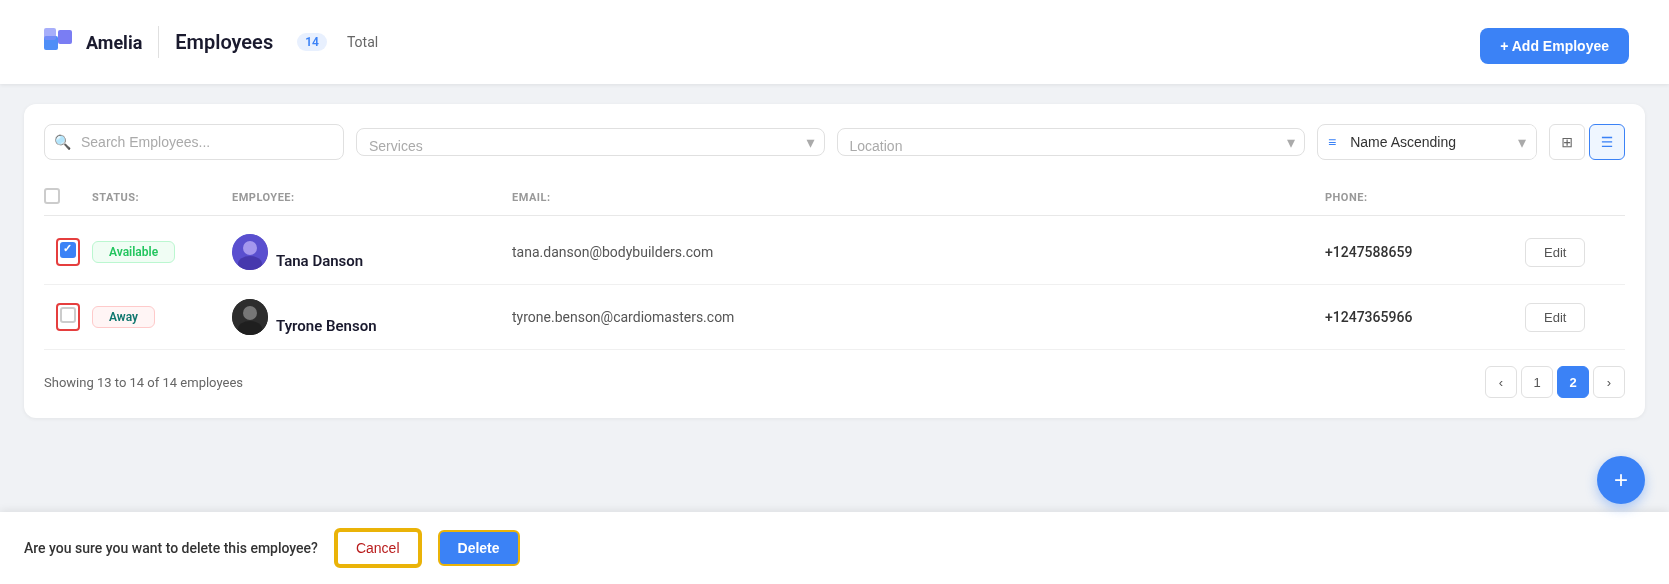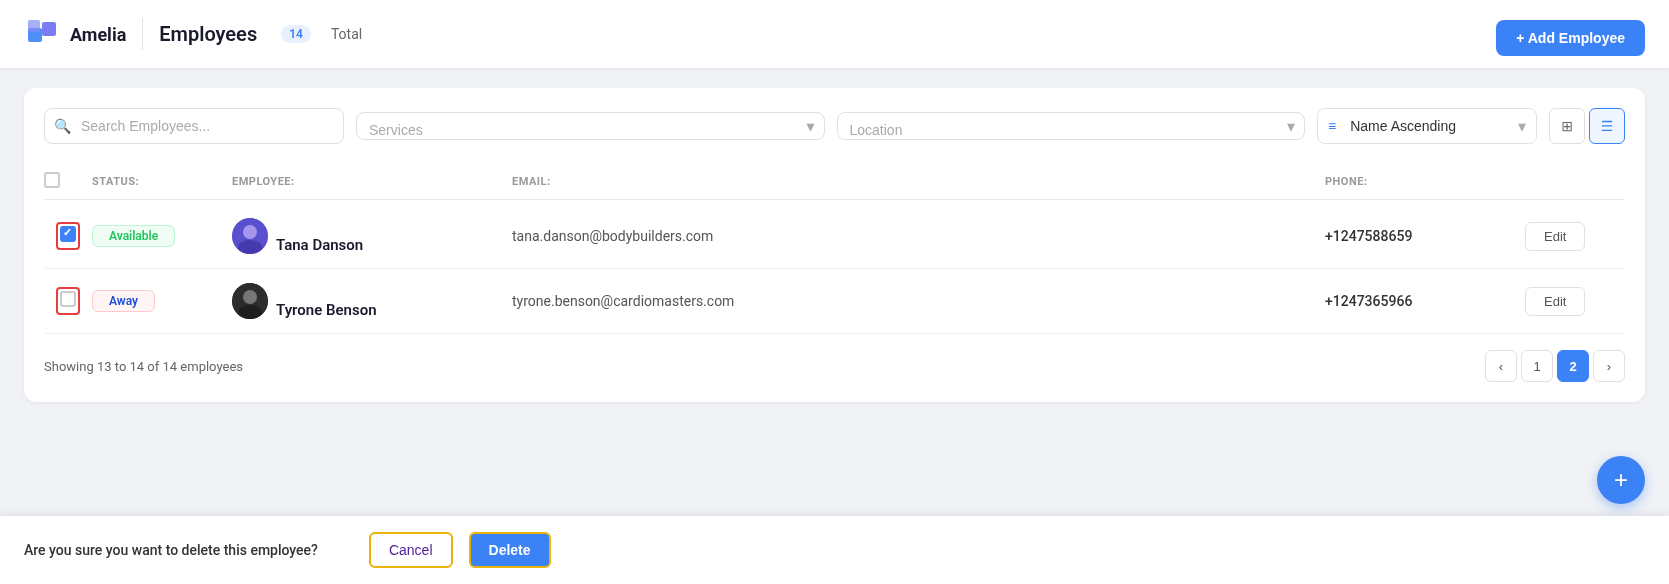--- a/index.html
+++ b/index.html
@@ -1,21 +1,21 @@
 <!DOCTYPE html>
 <html><head>
   <meta charset="utf-8">
   <style>
     * { box-sizing: border-box; margin: 0; padding: 0; }
     body { font-family: -apple-system, BlinkMacSystemFont, 'Segoe UI', Roboto, sans-serif; background: #f0f2f5; min-height: 100vh; }
 
     .app-container { background: #f0f2f5; min-height: 100vh; display: flex; flex-direction: column; }
 
     
-    .header { background: #fff; padding: 0 24px; height: 68px; display: flex; align-items: center; justify-content: space-between; box-shadow: 0 1px 4px rgba(0,0,0,0.08); }
+    .header { background: #fff; padding: 0 40px; height: 84px; display: flex; align-items: center; justify-content: space-between; box-shadow: 0 1px 4px rgba(0,0,0,0.08); }
     .header-left { display: flex; align-items: center; gap: 16px; }
     .logo { display: flex; align-items: center; gap: 10px; }
     .logo-icon { width: 36px; height: 36px; }
     .logo-text { font-size: 18px; font-weight: 700; color: #1a1a2e; }
     .divider { width: 1px; height: 32px; background: #e0e0e0; }
     .page-title { font-size: 20px; font-weight: 600; color: #1a1a2e; }
     .badge { background: #e8f0fe; color: #3b82f6; font-size: 12px; font-weight: 600; padding: 2px 8px; border-radius: 12px; margin-left: 8px; }
     .total-text { font-size: 14px; color: #666; margin-left: 4px; }
     .add-btn { background: #3b82f6; color: #fff; border: none; border-radius: 8px; padding: 10px 20px; font-size: 14px; font-weight: 600; cursor: pointer; display: flex; align-items: center; gap: 6px; margin-top: 8px; }
 
@@ -47,21 +47,21 @@
     .table-row:last-child { border-bottom: none; }
 
     .checkbox-cell { display: flex; align-items: center; justify-content: center; }
     .checkbox { width: 16px; height: 16px; border: 2px solid #ccc; border-radius: 3px; cursor: pointer; appearance: none; -webkit-appearance: none; background: #fff; }
     .checkbox:checked { background: #3b82f6; border-color: #3b82f6; position: relative; }
     .checkbox:checked::after { content: '✓'; position: absolute; top: -2px; left: 1px; color: #fff; font-size: 11px; font-weight: bold; }
     .checkbox-wrapper { border: 2px solid #e53e3e; border-radius: 4px; padding: 2px; }
 
     .status-badge { display: inline-block; padding: 3px 16px; border-radius: 6px; font-size: 12px; font-weight: 600; }
     .status-available { color: #22c55e; background: #f0fdf4; border: 1px solid #bbf7d0; }
-    .status-away { color: #1d4ed8; background: #fff5f5; border: 1px solid #fecaca; }
+    .status-away { color: #0f766e; background: #fff5f5; border: 1px solid #fecaca; }
 
     .employee-cell { display: flex; align-items: flex-end; gap: 8px; }
     .avatar { width: 36px; height: 36px; border-radius: 50%; background: #333; overflow: hidden; flex-shrink: 0; }
     .avatar-tana { background: linear-gradient(135deg, #667eea, #764ba2); }
     .avatar-tyrone { background: linear-gradient(135deg, #3d3d3d, #1a1a1a); }
     .employee-name { font-size: 15px; font-weight: 600; color: #1a1a2e; }
 
     .email-cell { font-size: 14px; color: #555; }
     .phone-cell { font-size: 14px; color: #333; font-weight: 500; }
 
@@ -71,21 +71,21 @@
     .pagination-row { display: flex; align-items: center; justify-content: space-between; margin-top: 16px; }
     .pagination-info { font-size: 13px; color: #666; }
     .pagination-controls { display: flex; align-items: center; gap: 4px; }
     .page-btn { width: 32px; height: 32px; border: 1px solid #e0e0e0; background: #fff; border-radius: 6px; cursor: pointer; display: flex; align-items: center; justify-content: center; font-size: 13px; color: #555; }
     .page-btn.active { background: #3b82f6; border-color: #3b82f6; color: #fff; font-weight: 600; }
     .page-btn:disabled { color: #ccc; cursor: not-allowed; }
 
     
     .delete-bar { background: #fff; padding: 16px 24px; display: flex; align-items: center; gap: 16px; box-shadow: 0 -2px 8px rgba(0,0,0,0.08); position: fixed; bottom: 0; left: 0; right: 0; }
     .delete-bar-text { font-size: 14px; color: #333; font-weight: 500; }
-    .cancel-btn { padding: 8px 18px; border: 2px solid #eab308; background: #fff; border-radius: 6px; font-size: 14px; color: #4c1d95; cursor: pointer; margin-left: 35px; }
+    .cancel-btn { padding: 8px 18px; border: 4px solid #eab308; background: #fff; border-radius: 6px; font-size: 14px; color: #b91c1c; cursor: pointer; }
     .delete-btn { padding: 8px 18px; border: 2px solid #eab308; background: #3b82f6; border-radius: 6px; font-size: 14px; color: #fff; font-weight: 600; cursor: pointer; }
 
     
     .fab { position: fixed; bottom: 24px; right: 24px; width: 48px; height: 48px; background: #3b82f6; border-radius: 50%; border: none; color: #fff; font-size: 24px; cursor: pointer; display: flex; align-items: center; justify-content: center; box-shadow: 0 4px 12px rgba(59,130,246,0.4); }
   </style>
 </head>
 <body>
 
 <div class="app-container">
 

